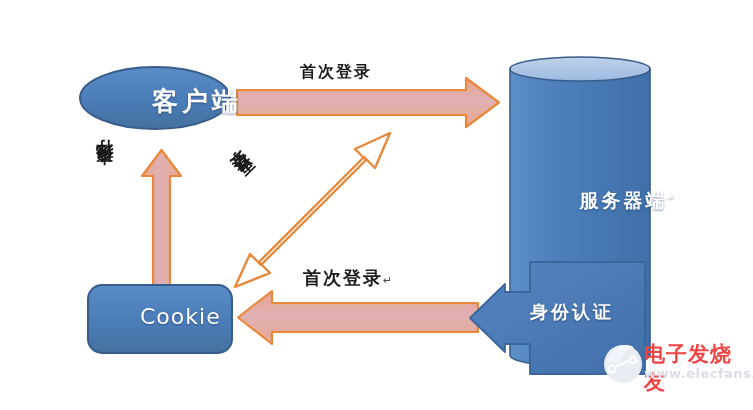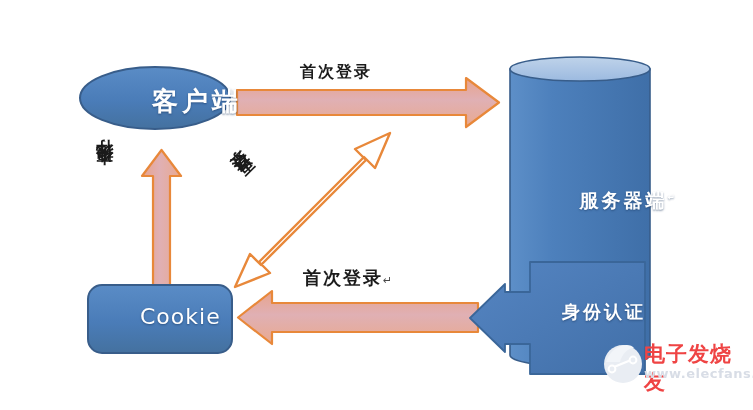--- a/index.html
+++ b/index.html
@@ -36,21 +36,21 @@
   }
   #cap-cookie{
     left:100px;top:304px;width:144px;
     font-size:22px;letter-spacing:1px;font-weight:normal;margin-left:40px;
   }
   #cap-server{
     left:510px;top:188px;width:165px;text-align:right;
     font-size:19px;letter-spacing:3px;font-weight:bold;
   }
   #cap-auth{
-    left:530px;top:300px;width:116px;text-align:right;
+    left:530px;top:300px;width:116px;text-align:left;
     font-size:18px;letter-spacing:3px;font-weight:bold;
   }
   .sup{
     font-size:9px;vertical-align:super;opacity:.85;letter-spacing:0;
   }
   
   #lbl-first{ left:300px; top:62px; font-size:16px; }
   #lbl-record{ left:303px; top:266px; font-size:18px; }
   #lbl-local{
     left:92px; top:168px;

